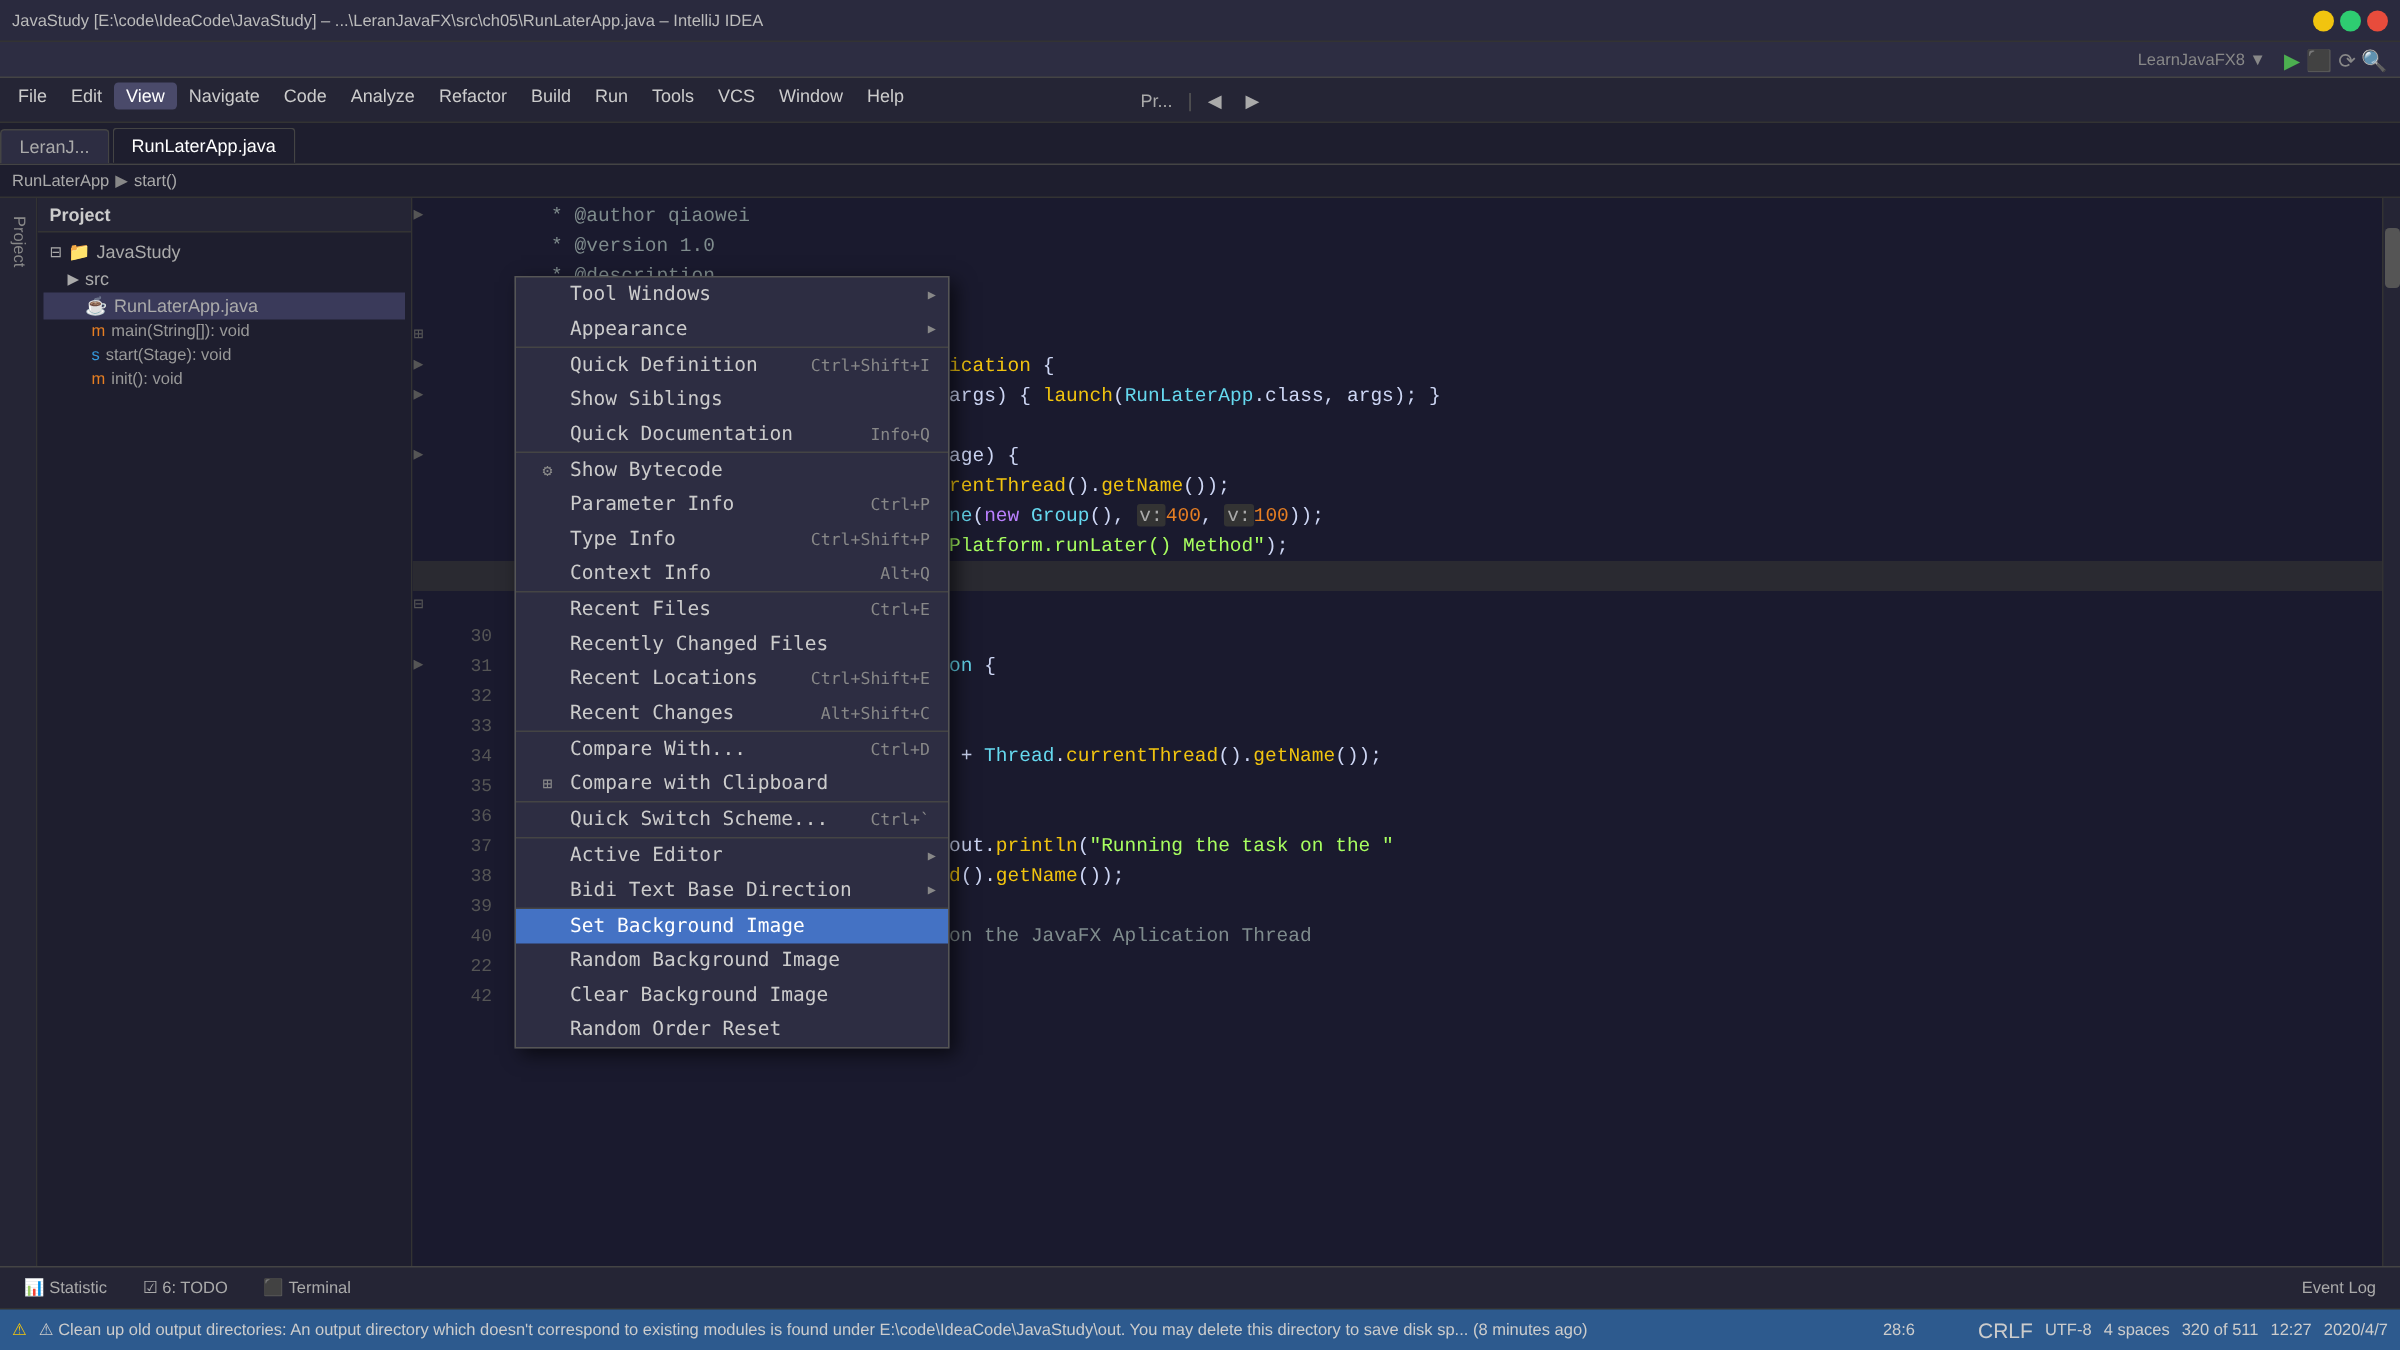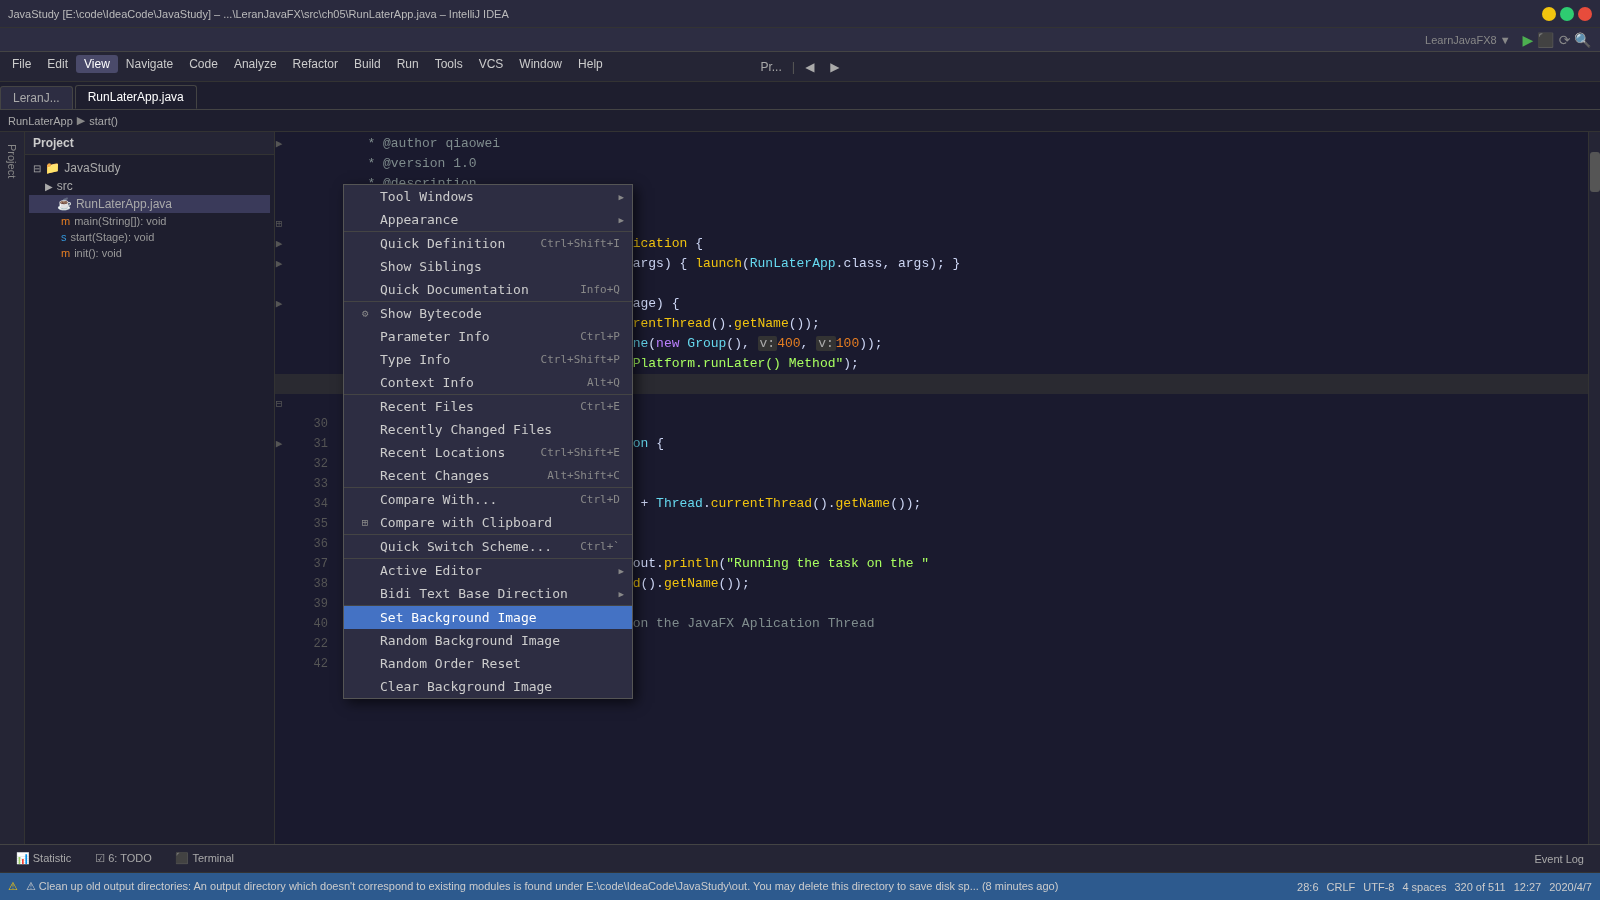--- a/index.html
+++ b/index.html
@@ -669,25 +669,25 @@
         <div class="dd-item highlighted">
           <span class="icon-space"></span>
           <span class="label">Set Background Image</span>
         </div>
         <div class="dd-item">
           <span class="icon-space"></span>
           <span class="label">Random Background Image</span>
         </div>
         <div class="dd-item">
           <span class="icon-space"></span>
+          <span class="label">Clear Background Image</span>
+        </div>
+        <div class="dd-item">
+          <span class="icon-space"></span>
           <span class="label">Random Order Reset</span>
-        </div>
-        <div class="dd-item">
-          <span class="icon-space"></span>
-          <span class="label">Clear Background Image</span>
         </div>
       </div>
     </div>
 
   </div>
 
   <div id="scrollbar-gutter">
     <div style="height:40px;background:#555;width:10px;margin:20px auto;border-radius:3px;"></div>
   </div>
 
@@ -705,20 +705,20 @@
   </span>
   <div style="flex:1"></div>
   <span class="bottom-tab">Event Log</span>
 </div>
 
 <div id="status-bar">
   <span style="color:#f1c40f;">⚠</span>
   <span style="flex:1;overflow:hidden;text-overflow:ellipsis;white-space:nowrap;font-size:11px;">⚠ Clean up old output directories: An output directory which doesn't correspond to existing modules is found under E:\code\IdeaCode\JavaStudy\out. You may delete this directory to save disk sp... (8 minutes ago)</span>
   <div class="status-right">
     <span style="cursor:pointer;font-size:11px;">28:6</span>
-    <span style="cursor:pointer;font-size:11px;">CRLF</span>
+    <span style="cursor:pointer;font-size:14px;margin-left:34px;">CRLF</span>
     <span style="cursor:pointer;font-size:11px;">UTF-8</span>
     <span style="cursor:pointer;font-size:11px;">4 spaces</span>
     <span style="font-size:11px;">320 of 511</span>
     <span style="font-size:11px;">12:27</span>
     <span style="font-size:11px;">2020/4/7</span>
   </div>
 </div>
 
 </body></html>

